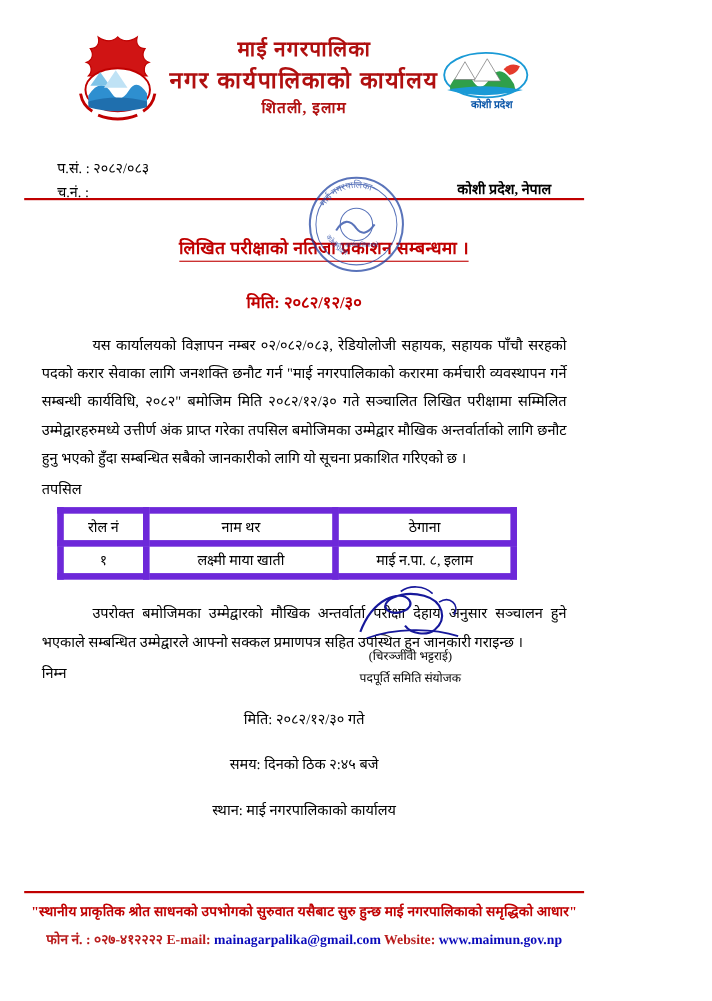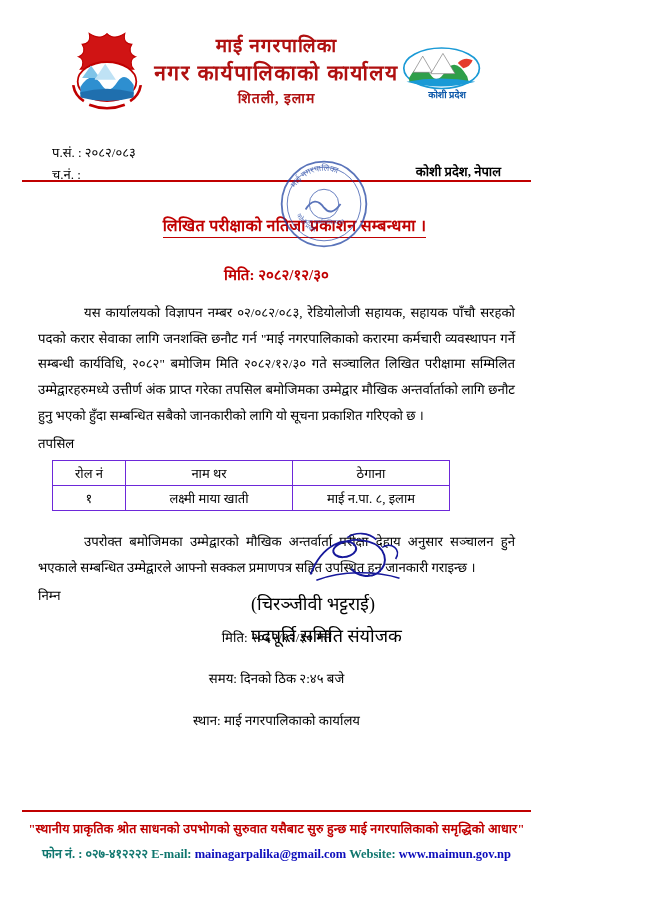--- a/index.html
+++ b/index.html
@@ -150,21 +150,21 @@
     margin-top: 2px;
   }
 
   
   table.info {
     border-collapse: collapse;
     margin: 4px 0 0 52px;
     font-size: 13px;
   }
   table.info th, table.info td {
-    border: 1px solid #6d28d9;
+    border: 6px solid #6d28d9;
     padding: 3px 8px;
     text-align: center;
     font-weight: normal;
   }
   table.info th {
     font-weight: normal;
   }
   table.info td.name, table.info th.name { width: 150px; }
   table.info td.addr, table.info th.addr { width: 140px; }
   table.info td.roll, table.info th.roll { width: 56px; }
@@ -172,24 +172,25 @@
   .details {
     padding: 0 50px;
     font-size: 13.2px;
     line-height: 1.95;
   }
   .details .detail-line { margin: 16px; text-align: center; }
 
   
   .sig-block {
     position: absolute;
-    right: 92px;
+    right: 75px;
     top: 530px;
     width: 210px;
-    font-size: 18px;
+    text-align: center;
+    font-size: 11px;
   }
   .sig-mark {
     height: 58px;
     position: relative;
   }
   .sig-name { line-height: 1.8; }
 
   
   .footer-rule {
     position: absolute;
@@ -211,21 +212,21 @@
     color: #c00000;
     letter-spacing: 0.2px;
   }
   .footer-contact {
     margin-top: 8px;
     font-size: 12.5px;
     color: #0a0a9a;
     font-weight: bold;
   }
   .footer-contact .blue { color: #0b0bbb; }
-  .footer-contact .dark { color: #0f766e; }
+  .footer-contact .dark { color: #b91c1c; }
 </style>
 </head>
 <body>
 
 <div class="page">
 
   <div class="letterhead">
 
     <svg class="emblem" viewBox="0 0 100 90">
       <g fill="#c00000" stroke="#c00000" stroke-width="1.2">

